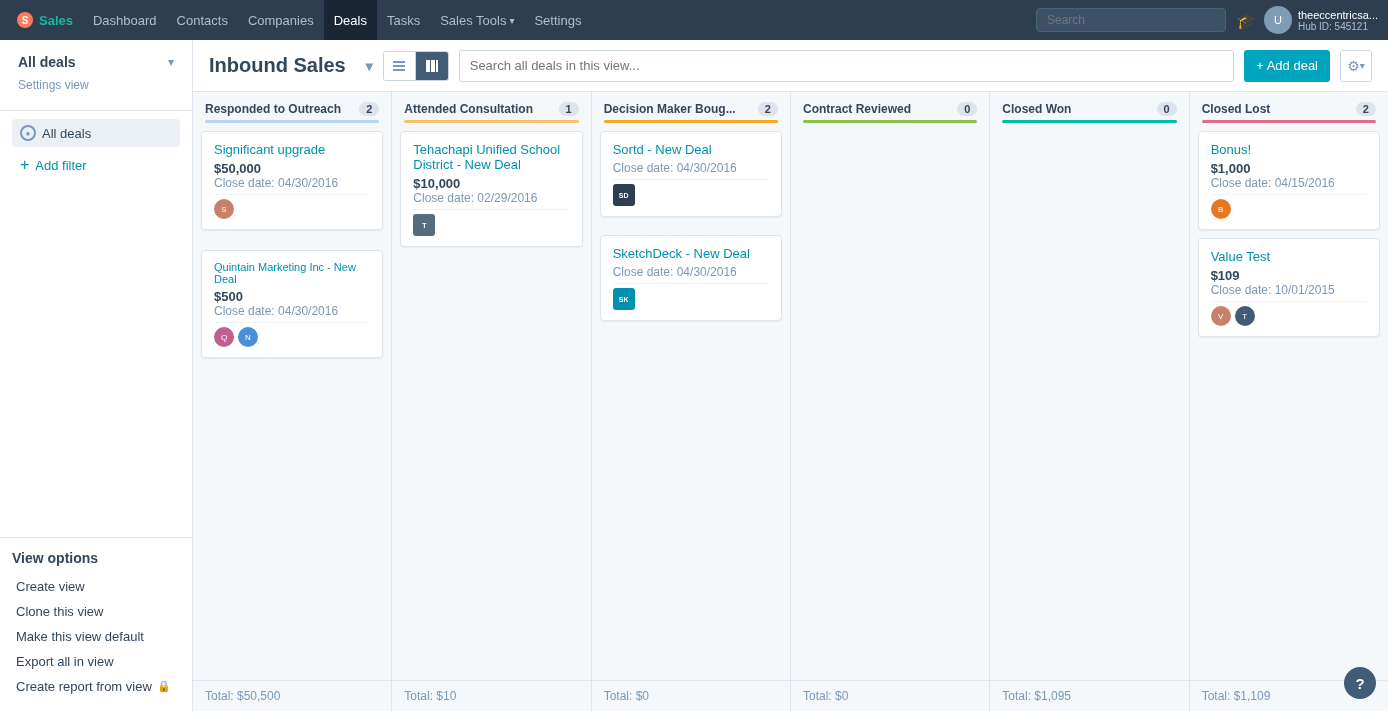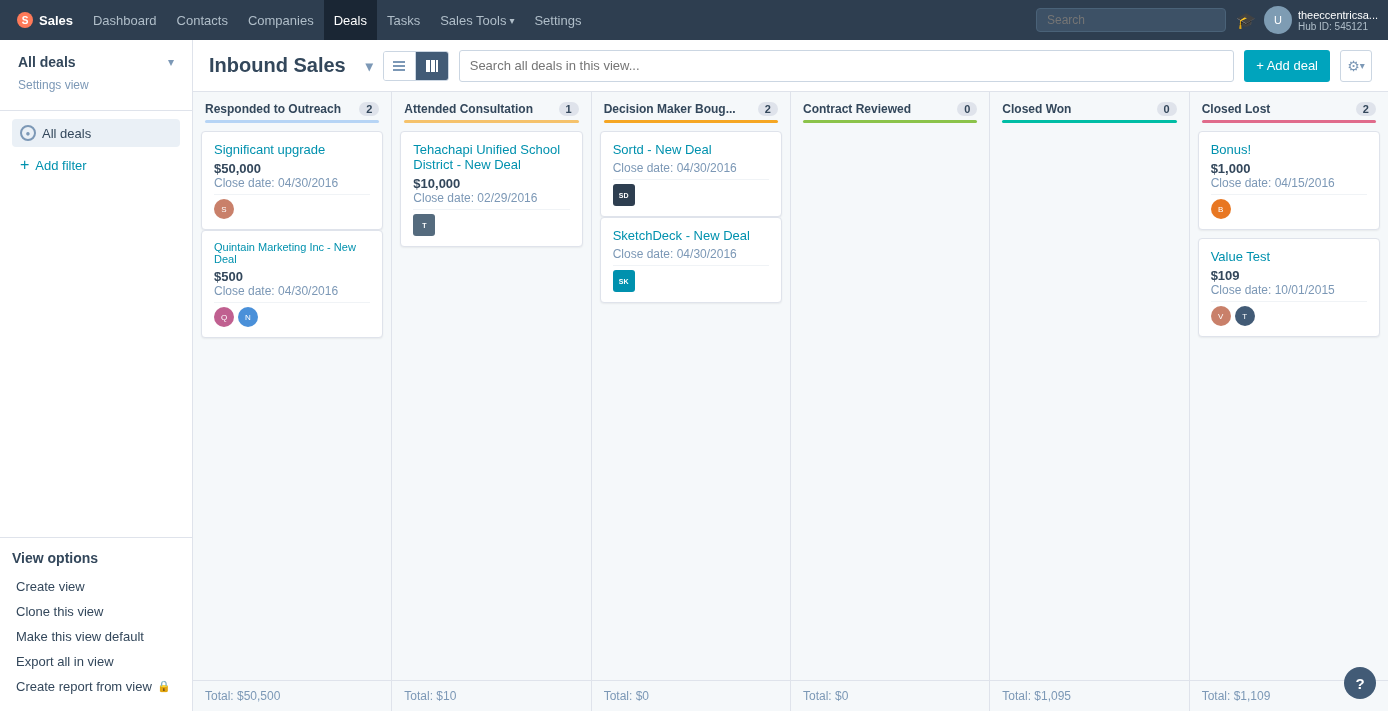--- a/index.html
+++ b/index.html
@@ -29,21 +29,21 @@
   </style>
 </head>
 <body>
 
 <nav style="display:flex;align-items:center;background:#2e3e50;height:40px;padding:0 10px;gap:0;">
   <div style="display:flex;align-items:center;gap:5px;margin-right:4px;padding:0 6px;">
     <svg width="18" height="18" viewBox="0 0 18 18" fill="none">
       <circle cx="9" cy="9" r="8" fill="#ff7a59"></circle>
       <text x="9" y="13" text-anchor="middle" font-size="10" fill="white" font-weight="bold">S</text>
     </svg>
-    <span style="color:#ffffff;font-size:13px;font-weight:600;">Sales</span>
+    <span style="color:#14b8a6;font-size:13px;font-weight:600;">Sales</span>
   </div>
   <div style="color:#b0bec9;font-size:13px;padding:0 10px;height:24px;display:flex;align-items:center;cursor:pointer;">Dashboard</div>
   <div style="color:#b0bec9;font-size:13px;padding:0 10px;height:40px;display:flex;align-items:center;cursor:pointer;">Contacts</div>
   <div style="color:#b0bec9;font-size:13px;padding:0 10px;height:24px;display:flex;align-items:center;cursor:pointer;">Companies</div>
   <div style="color:#fff;font-size:13px;padding:0 10px;height:40px;display:flex;align-items:center;cursor:pointer;background:#1a2634;">Deals</div>
   <div style="color:#b0bec9;font-size:13px;padding:0 10px;height:40px;display:flex;align-items:center;cursor:pointer;">Tasks</div>
   <div style="color:#b0bec9;font-size:13px;padding:0 10px;height:40px;display:flex;align-items:center;cursor:pointer;gap:3px;">
     <span>Sales Tools</span>
     <span style="font-size:10px;">▾</span>
   </div>
@@ -137,21 +137,21 @@
     <div style="display:flex;flex:1;overflow-x:auto;background:#f5f8fa;">
 
       <div style="min-width:195px;flex:1;display:flex;flex-direction:column;border-right:1px solid #dfe3eb;background:#f5f8fa;">
         <div style="display:flex;align-items:center;justify-content:space-between;padding:10px 12px 4px;">
           <span style="font-size:12px;font-weight:600;color:#33475b;">Responded to Outreach</span>
           <span style="background:#dfe3eb;color:#33475b;border-radius:10px;padding:1px 7px;font-size:11px;font-weight:600;">2</span>
         </div>
         <div style="height:3px;margin:0 12px 8px;border-radius:2px;background:#b6d4f5;"></div>
         <div style="flex:1;padding:0 8px;overflow-y:auto;">
 
-          <div style="background:#fff;border:1px solid #dfe3eb;border-radius:4px;padding:10px 12px;margin-bottom:0;cursor:pointer;box-shadow:0 1px 2px rgba(0,0,0,0.06);">
+          <div style="background:#fff;border:1px solid #dfe3eb;border-radius:4px;padding:10px 12px;margin-bottom:20px;cursor:pointer;box-shadow:0 1px 2px rgba(0,0,0,0.06);">
             <div style="font-size:13px;font-weight:500;color:#0091ae;margin-bottom:4px;">Significant upgrade</div>
             <div style="font-size:13px;font-weight:600;color:#33475b;">$50,000</div>
             <div style="font-size:12px;color:#7c98b6;margin-bottom:4px;">Close date: 04/30/2016</div>
             <div style="height:1px;background:#f0f3f6;margin:4px 0;"></div>
             <div style="display:flex;gap:4px;margin-top:4px;">
               <div style="width:20px;height:20px;border-radius:50%;background:#c9806a;display:flex;align-items:center;justify-content:center;font-size:8px;color:#fff;">S</div>
             </div>
           </div>
 
           <div style="background:#fff;border:1px solid #dfe3eb;border-radius:4px;padding:10px 12px;margin-bottom:8px;cursor:pointer;box-shadow:0 1px 2px rgba(0,0,0,0.06);">
@@ -192,21 +192,21 @@
         </div>
       </div>
 
       <div style="min-width:195px;flex:1;display:flex;flex-direction:column;border-right:1px solid #dfe3eb;background:#f5f8fa;">
         <div style="display:flex;align-items:center;justify-content:space-between;padding:10px 12px 4px;">
           <span style="font-size:12px;font-weight:600;color:#33475b;">Decision Maker Boug...</span>
           <span style="background:#dfe3eb;color:#33475b;border-radius:10px;padding:1px 7px;font-size:11px;font-weight:600;">2</span>
         </div>
         <div style="height:3px;margin:0 12px 8px;border-radius:2px;background:#f5a623;"></div>
         <div style="flex:1;padding:0 8px;overflow-y:auto;">
-          <div style="background:#fff;border:1px solid #dfe3eb;border-radius:4px;padding:10px 12px;margin-bottom:0;cursor:pointer;box-shadow:0 1px 2px rgba(0,0,0,0.06);">
+          <div style="background:#fff;border:1px solid #dfe3eb;border-radius:4px;padding:10px 12px;margin-bottom:18px;cursor:pointer;box-shadow:0 1px 2px rgba(0,0,0,0.06);">
             <div style="font-size:13px;font-weight:500;color:#0091ae;margin-bottom:4px;">Sortd - New Deal</div>
             <div style="font-size:12px;color:#7c98b6;margin-bottom:4px;">Close date: 04/30/2016</div>
             <div style="height:1px;background:#f0f3f6;margin:4px 0;"></div>
             <div style="display:flex;gap:4px;margin-top:4px;">
               <div style="width:22px;height:22px;border-radius:3px;background:#2e3e50;display:flex;align-items:center;justify-content:center;font-size:7px;color:#fff;font-weight:700;">SD</div>
             </div>
           </div>
           <div style="background:#fff;border:1px solid #dfe3eb;border-radius:4px;padding:10px 12px;margin-bottom:8px;cursor:pointer;box-shadow:0 1px 2px rgba(0,0,0,0.06);">
             <div style="font-size:13px;font-weight:500;color:#0091ae;margin-bottom:4px;">SketchDeck - New Deal</div>
             <div style="font-size:12px;color:#7c98b6;margin-bottom:4px;">Close date: 04/30/2016</div>

